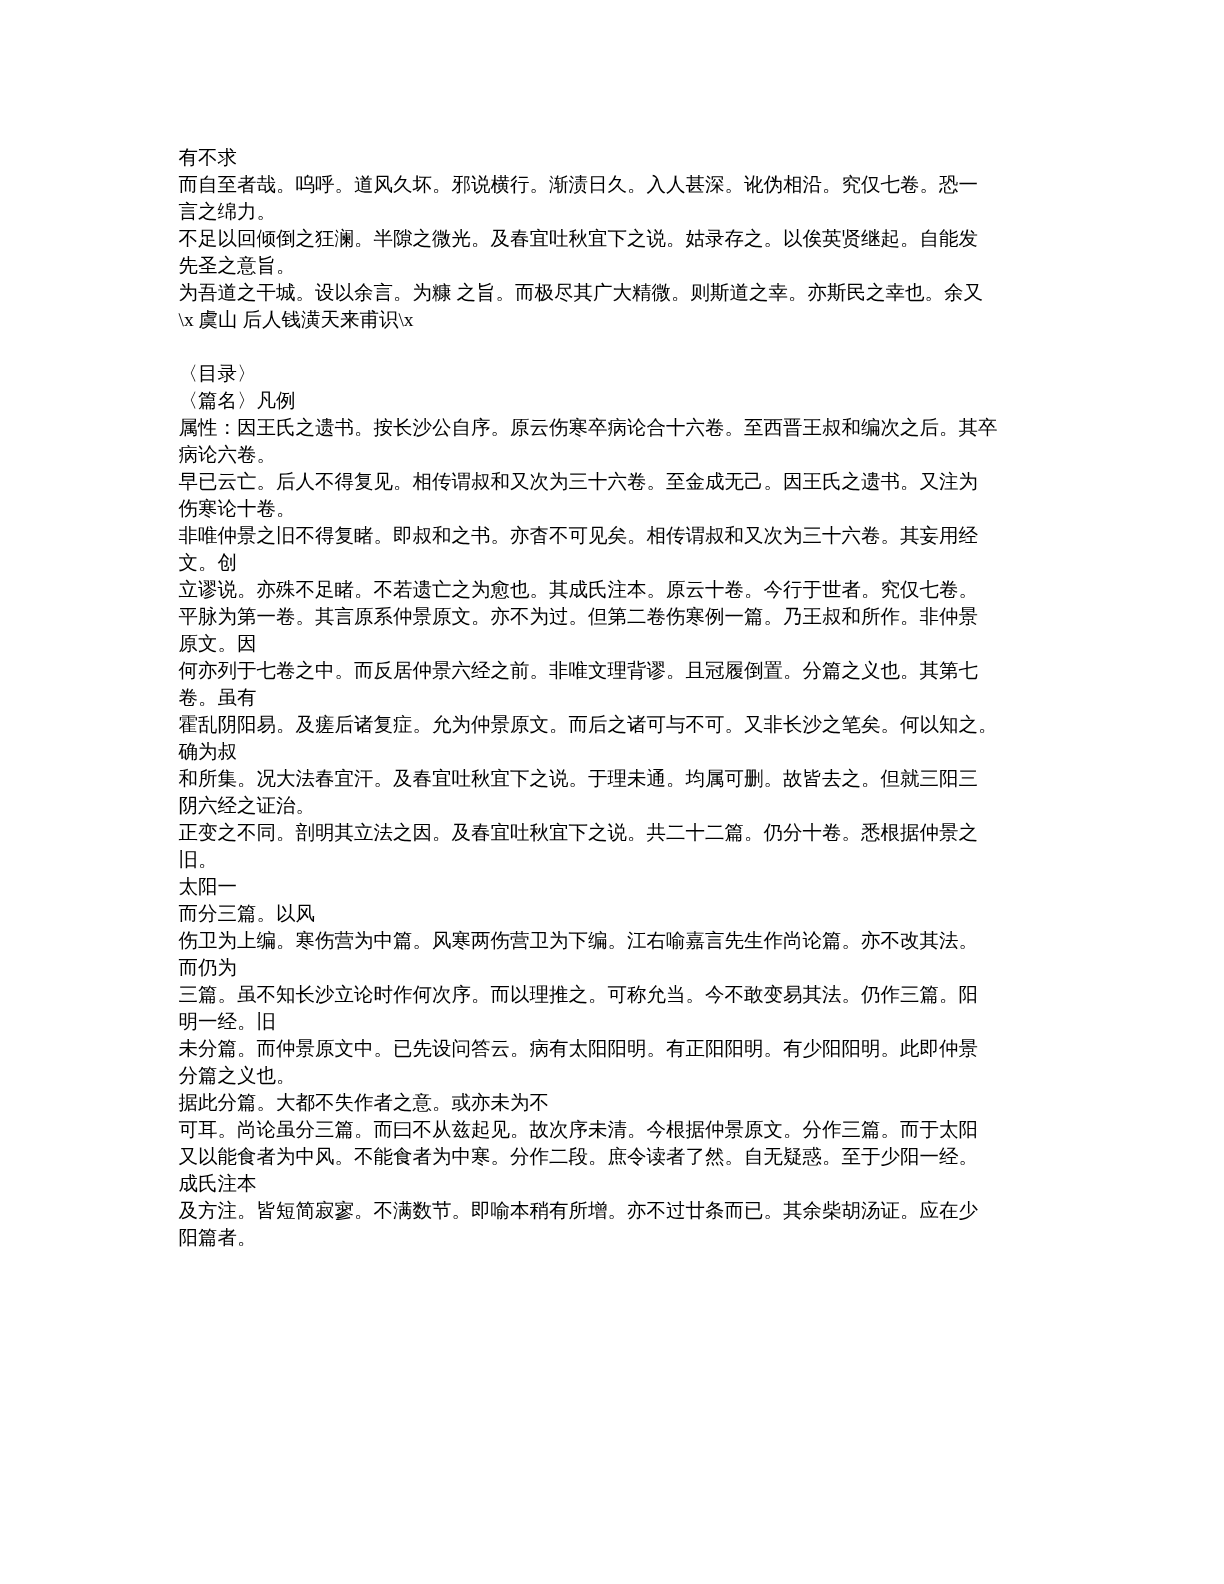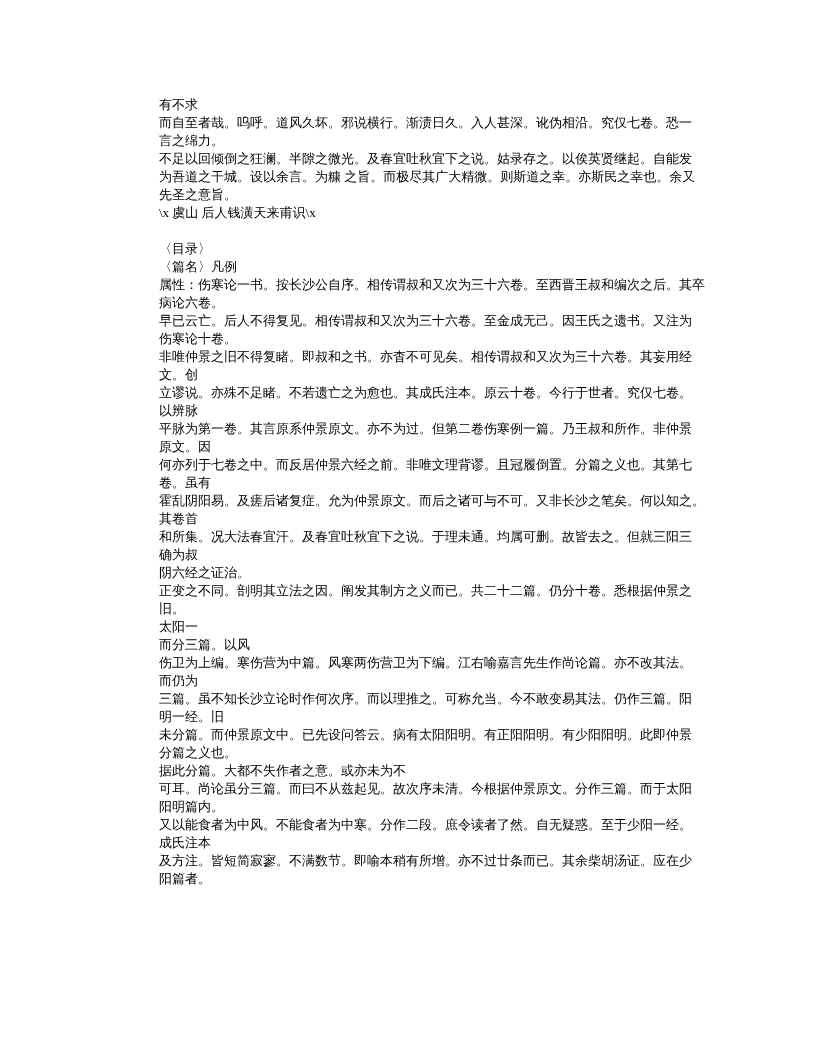--- a/index.html
+++ b/index.html
@@ -26,66 +26,62 @@
     width: 588px;
     color: #000000;
     font-size: 13px;
     line-height: 18px;
     font-weight: 400;
   }
   .line {
     min-height: 18px;
     white-space: pre-wrap;
     word-break: break-all;
-    margin-left: 40px;
   }
 </style>
 </head>
 <body>
 
 <div class="page">
   <div class="text-block">
     <div class="line">有不求</div>
     <div class="line">而自至者哉。呜呼。道风久坏。邪说横行。渐渍日久。入人甚深。讹伪相沿。究仅七卷。恐一</div>
     <div class="line">言之绵力。</div>
     <div class="line">不足以回倾倒之狂澜。半隙之微光。及春宜吐秋宜下之说。姑录存之。以俟英贤继起。自能发</div>
+    <div class="line">先圣之意旨。</div>
     <div class="line">为吾道之干城。设以余言。为糠 之旨。而极尽其广大精微。则斯道之幸。亦斯民之幸也。余又</div>
-    <div class="line">先圣之意旨。</div>
     <div class="line">\x 虞山 后人钱潢天来甫识\x</div>
     <div class="line"></div>
     <div class="line">〈目录〉</div>
     <div class="line">〈篇名〉凡例</div>
-    <div class="line">属性：伤寒论一书。按长沙公自序。相传谓叔和又次为三十六卷。至西晋王叔和编次之后。其卒</div>
+    <div class="line">属性：因王氏之遗书。按长沙公自序。原云伤寒卒病论合十六卷。至西晋王叔和编次之后。其卒</div>
     <div class="line">病论六卷。</div>
     <div class="line">早已云亡。后人不得复见。相传谓叔和又次为三十六卷。至金成无己。因王氏之遗书。又注为</div>
     <div class="line">伤寒论十卷。</div>
     <div class="line">非唯仲景之旧不得复睹。即叔和之书。亦杳不可见矣。相传谓叔和又次为三十六卷。其妄用经</div>
     <div class="line">文。创</div>
     <div class="line">立谬说。亦殊不足睹。不若遗亡之为愈也。其成氏注本。原云十卷。今行于世者。究仅七卷。</div>
-    <div class="line">以辨脉</div>
     <div class="line">平脉为第一卷。其言原系仲景原文。亦不为过。但第二卷伤寒例一篇。乃王叔和所作。非仲景</div>
     <div class="line">原文。因</div>
     <div class="line">何亦列于七卷之中。而反居仲景六经之前。非唯文理背谬。且冠履倒置。分篇之义也。其第七</div>
     <div class="line">卷。虽有</div>
     <div class="line">霍乱阴阳易。及瘥后诸复症。允为仲景原文。而后之诸可与不可。又非长沙之笔矣。何以知之。</div>
-    <div class="line">其卷首</div>
+    <div class="line">确为叔</div>
     <div class="line">和所集。况大法春宜汗。及春宜吐秋宜下之说。于理未通。均属可删。故皆去之。但就三阳三</div>
-    <div class="line">确为叔</div>
     <div class="line">阴六经之证治。</div>
-    <div class="line">正变之不同。剖明其立法之因。阐发其制方之义而已。共二十二篇。仍分十卷。悉根据仲景之</div>
+    <div class="line">正变之不同。剖明其立法之因。及春宜吐秋宜下之说。共二十二篇。仍分十卷。悉根据仲景之</div>
     <div class="line">旧。</div>
     <div class="line">太阳一</div>
     <div class="line">而分三篇。以风</div>
     <div class="line">伤卫为上编。寒伤营为中篇。风寒两伤营卫为下编。江右喻嘉言先生作尚论篇。亦不改其法。</div>
     <div class="line">而仍为</div>
     <div class="line">三篇。虽不知长沙立论时作何次序。而以理推之。可称允当。今不敢变易其法。仍作三篇。阳</div>
     <div class="line">明一经。旧</div>
     <div class="line">未分篇。而仲景原文中。已先设问答云。病有太阳阳明。有正阳阳明。有少阳阳明。此即仲景</div>
     <div class="line">分篇之义也。</div>
     <div class="line">据此分篇。大都不失作者之意。或亦未为不</div>
     <div class="line">可耳。尚论虽分三篇。而曰不从兹起见。故次序未清。今根据仲景原文。分作三篇。而于太阳</div>
-    <div class="line">阳明篇内。</div>
     <div class="line">又以能食者为中风。不能食者为中寒。分作二段。庶令读者了然。自无疑惑。至于少阳一经。</div>
     <div class="line">成氏注本</div>
     <div class="line">及方注。皆短简寂寥。不满数节。即喻本稍有所增。亦不过廿条而已。其余柴胡汤证。应在少</div>
     <div class="line">阳篇者。</div>
   </div>
 </div>
 
 </body></html>

